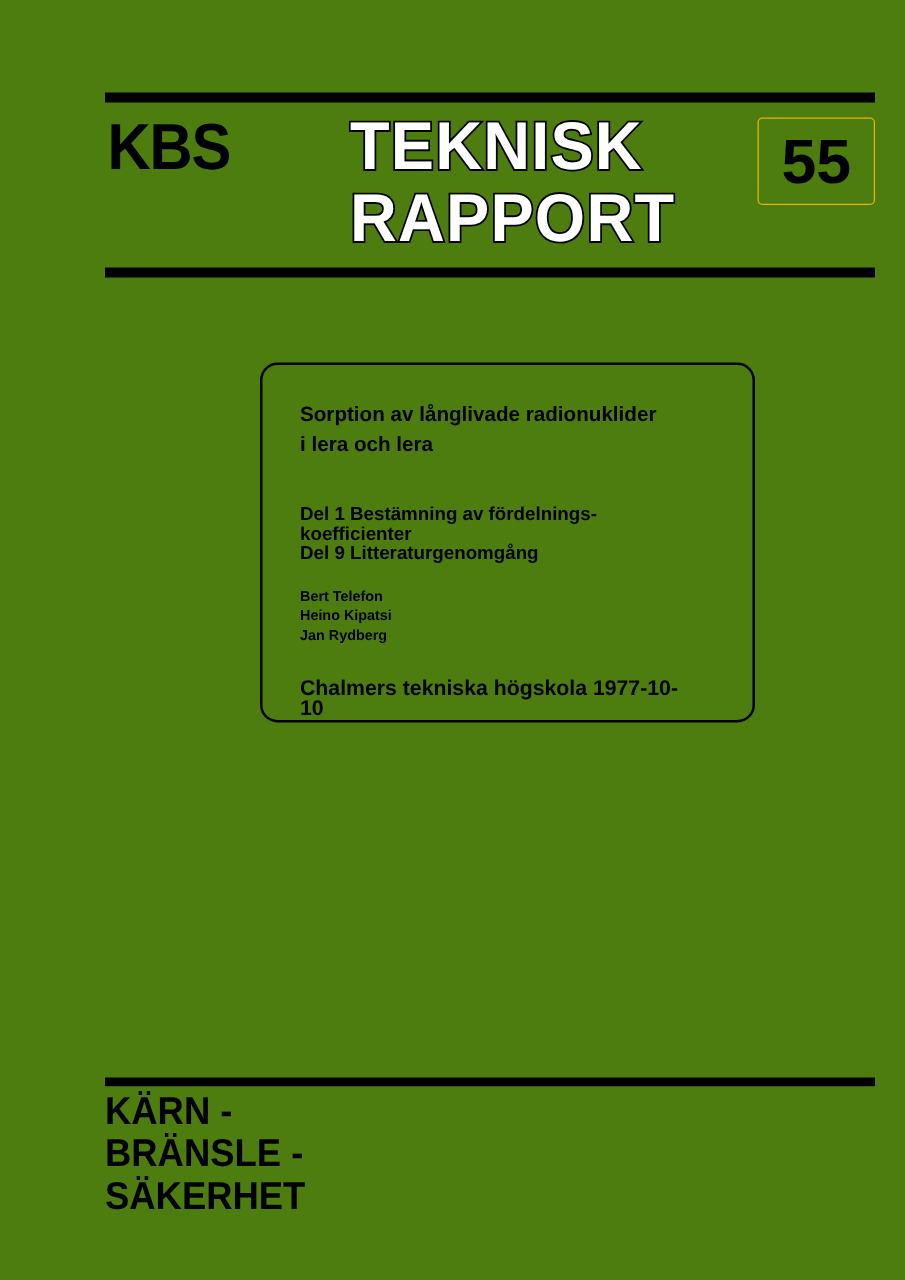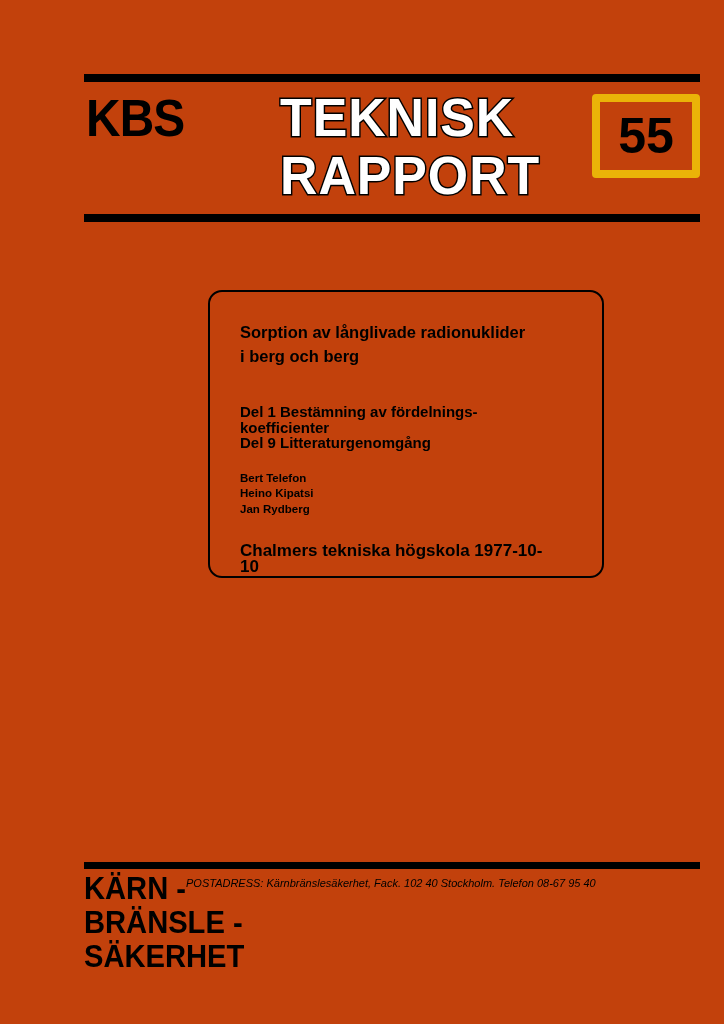--- a/index.html
+++ b/index.html
@@ -14,21 +14,21 @@
     color: #000000;
     position: relative;
     overflow: hidden;
   }
 
   .page {
     position: absolute;
     left: 0; top: 0;
     width: 724px;
     height: 1024px;
-    background: #c2410c;
+    background: #4d7c0f;
   }
 
   
   .masthead {
     position: absolute;
     left: 84px;
     top: 74px;
     width: 616px;
     height: 148px;
   }
@@ -89,21 +89,21 @@
     paint-order: stroke fill;
     transform: scaleX(0.96);
     transform-origin: left top;
   }
   .report-number-box {
     position: absolute;
     right: 0px;
     top: 20px;
     width: 92px;
     height: 68px;
-    border: 8px solid #eab308;
+    border: 1px solid #eab308;
     border-radius: 4px;
     display: flex;
     align-items: center;
     justify-content: center;
   }
   .report-number-box span {
     font-family: "Liberation Sans", sans-serif;
     font-weight: bold;
     font-size: 50px;
     line-height: 50px;
@@ -200,21 +200,21 @@
     <div class="report-number-box">
       <span>55</span>
     </div>
 
     <div class="masthead-rule-bottom"></div>
   </div>
 
   <div class="title-card">
     <div class="doc-title">
       <div>Sorption av långlivade radionuklider</div>
-      <div>i berg och berg</div>
+      <div>i lera och lera</div>
     </div>
 
     <div class="doc-parts">
       <div>Del 1 Bestämning av fördelnings-</div>
       <div>koefficienter</div>
       <div>Del 9 Litteraturgenomgång</div>
     </div>
 
     <div class="doc-authors">
       <div>Bert Telefon</div>
@@ -226,15 +226,14 @@
   </div>
 
   <div class="footer-rule"></div>
 
   <div class="footer-logo">
     <div class="footer-logo-line">KÄRN -</div>
     <div class="footer-logo-line">BRÄNSLE -</div>
     <div class="footer-logo-line">SÄKERHET</div>
   </div>
 
-  <div class="footer-address">POSTADRESS: Kärnbränslesäkerhet, Fack. 102 40 Stockholm. Telefon 08-67 95 40</div>
 
 </div>
 
 </body></html>

